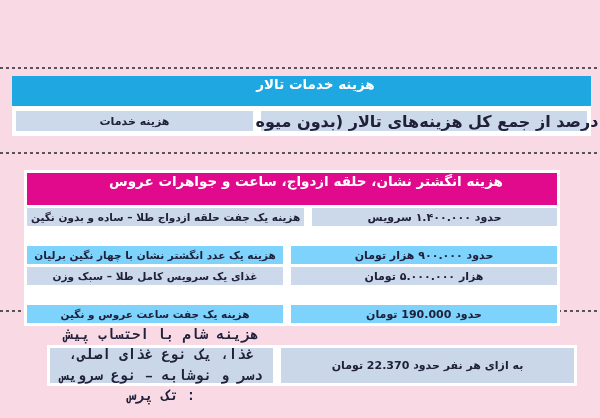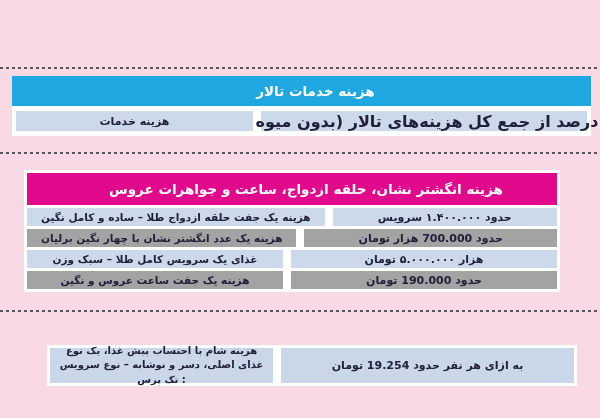--- a/index.html
+++ b/index.html
@@ -13,51 +13,51 @@
     color:#20203a;
     direction:rtl;
   }
   .dashed{
     position:absolute;left:0;width:600px;height:2px;
     background-image:repeating-linear-gradient(90deg,#57535b 0 3px,transparent 3px 6px);
   }
   .tbl{position:absolute;box-sizing:border-box;}
   .frame{background:#ffffff;padding:3px;box-sizing:border-box;}
   .hdr{
-    display:flex;align-items:center;justify-content:center;
+    display:flex;justify-content:center;
     color:#ffffff;font-size:13.5px;text-align:center;padding-left:28px;
   }
   .hdr.blue{background:#1ea7e1;height:30px;}
   .hdr.magenta{background:#e10a8c;height:32px;}
   .row{display:flex;gap:8px;margin-top:3px;}
   .row:first-child{margin-top:0;}
   .cell{
     display:flex;align-items:center;justify-content:center;
     text-align:center;font-size:11px;white-space:nowrap;
-    box-sizing:border-box;padding:0 14px;
+    box-sizing:border-box;padding:0 4px;
   }
   .c-blue{background:#ccd9ea;}
-  .c-beige{background:#a3a3a3;}
+  .c-beige{background:#7dd3fc;margin-top:17px;}
   .c-blue2{background:#c9d7e9;}
   
   .s1{left:12px;top:76px;width:579px;}
   .s1 .frame{padding:5px 4px;}
   .s1 .cell{height:20px;}
   .s1 .value{width:326px;font-size:16px;}
   .s1 .label{flex:1;}
   
   .s2{left:24px;top:170px;width:536px;}
   .s2 .cell{height:18px;}
   .s2 .value{width:266px;}
   .s2 .label{flex:1;font-size:10.5px;}
   
   .s3{left:47px;top:345px;width:530px;}
   .s3 .cell{height:35px;}
   .s3 .value{width:293px;}
-  .s3 .label{flex:1;font-size:10px;white-space:normal;line-height:1.45;padding:16px 8px;}
+  .s3 .label{flex:1;font-size:14px;white-space:normal;line-height:1.45;padding:16px 8px;font-family:Liberation Mono, monospace;}
 </style>
 </head>
 <body>
 
 <div class="screen">
 
   <div class="dashed" style="top:67px"></div>
   <div class="dashed" style="top:152px"></div>
   <div class="dashed" style="top:310px"></div>
 
@@ -73,39 +73,39 @@
     </div>
   </div>
 
   <div class="tbl s2">
     <div class="frame">
       <div class="hdr magenta">
         <span>هزینه انگشتر نشان، حلقه ازدواج، ساعت و جواهرات عروس</span>
       </div>
       <div class="row" style="margin-top:3px">
         <div class="cell c-blue value">حدود ۱.۴۰۰.۰۰۰ سرویس</div>
-        <div class="cell c-blue label">هزینه یک جفت حلقه ازدواج طلا – ساده و کامل نگین</div>
+        <div class="cell c-blue label">هزینه یک جفت حلقه ازدواج طلا – ساده و بدون نگین</div>
       </div>
       <div class="row">
-        <div class="cell c-beige value">حدود 700.000 هزار تومان</div>
+        <div class="cell c-beige value">حدود ۹۰۰.۰۰۰ هزار تومان</div>
         <div class="cell c-beige label">هزینه یک عدد انگشتر نشان با چهار نگین برلیان</div>
       </div>
       <div class="row">
         <div class="cell c-blue value">هزار ۵.۰۰۰.۰۰۰ تومان</div>
         <div class="cell c-blue label">غذای یک سرویس کامل طلا – سبک وزن</div>
       </div>
       <div class="row">
         <div class="cell c-beige value">حدود 190.000 تومان</div>
         <div class="cell c-beige label">هزینه یک جفت ساعت عروس و نگین</div>
       </div>
     </div>
   </div>
 
   <div class="tbl s3">
     <div class="frame">
       <div class="row">
-        <div class="cell c-blue2 value">به ازای هر نفر حدود 19.254 تومان</div>
+        <div class="cell c-blue2 value">به ازای هر نفر حدود 22.370 تومان</div>
         <div class="cell c-blue2 label">هزینه شام با احتساب پیش غذا، یک نوع غذای اصلی، دسر و نوشابه – نوع سرویس : تک پرس</div>
       </div>
     </div>
   </div>
 
 </div>
 
 </body></html>

